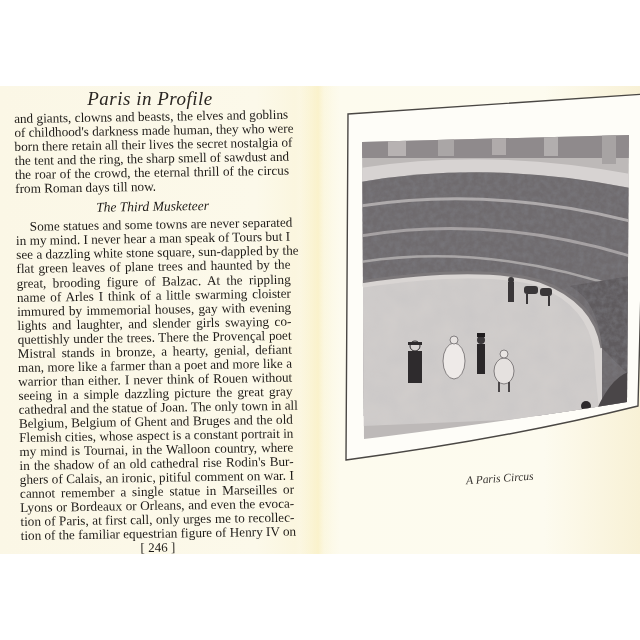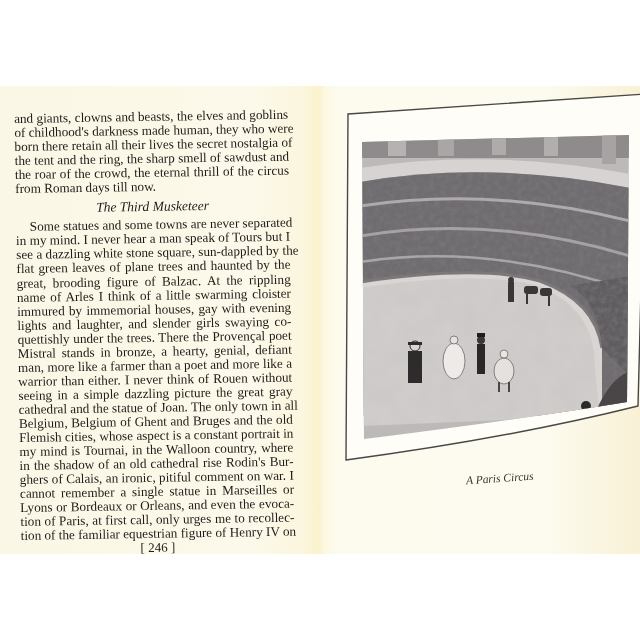--- a/index.html
+++ b/index.html
@@ -47,20 +47,21 @@
     position: absolute; left: 0; top: 0; width: 300px; height: 468px;
   }
 </style>
 </head>
 <body>
 
 <div class="spread">
   <div class="gutter"></div>
 
   <div class="left-page">
+    <div class="running-head">Paris in Profile</div>
 
     <div class="body-text">
       <span class="line">and giants, clowns and beasts, the elves and goblins</span>
       <span class="line">of childhood's darkness made human, they who were</span>
       <span class="line">born there retain all their lives the secret nostalgia of</span>
       <span class="line">the tent and the ring, the sharp smell of sawdust and</span>
       <span class="line">the roar of the crowd, the eternal thrill of the circus</span>
       <span class="line last">from Roman days till now.</span>
 
       <span class="section-heading">The Third Musketeer</span>

